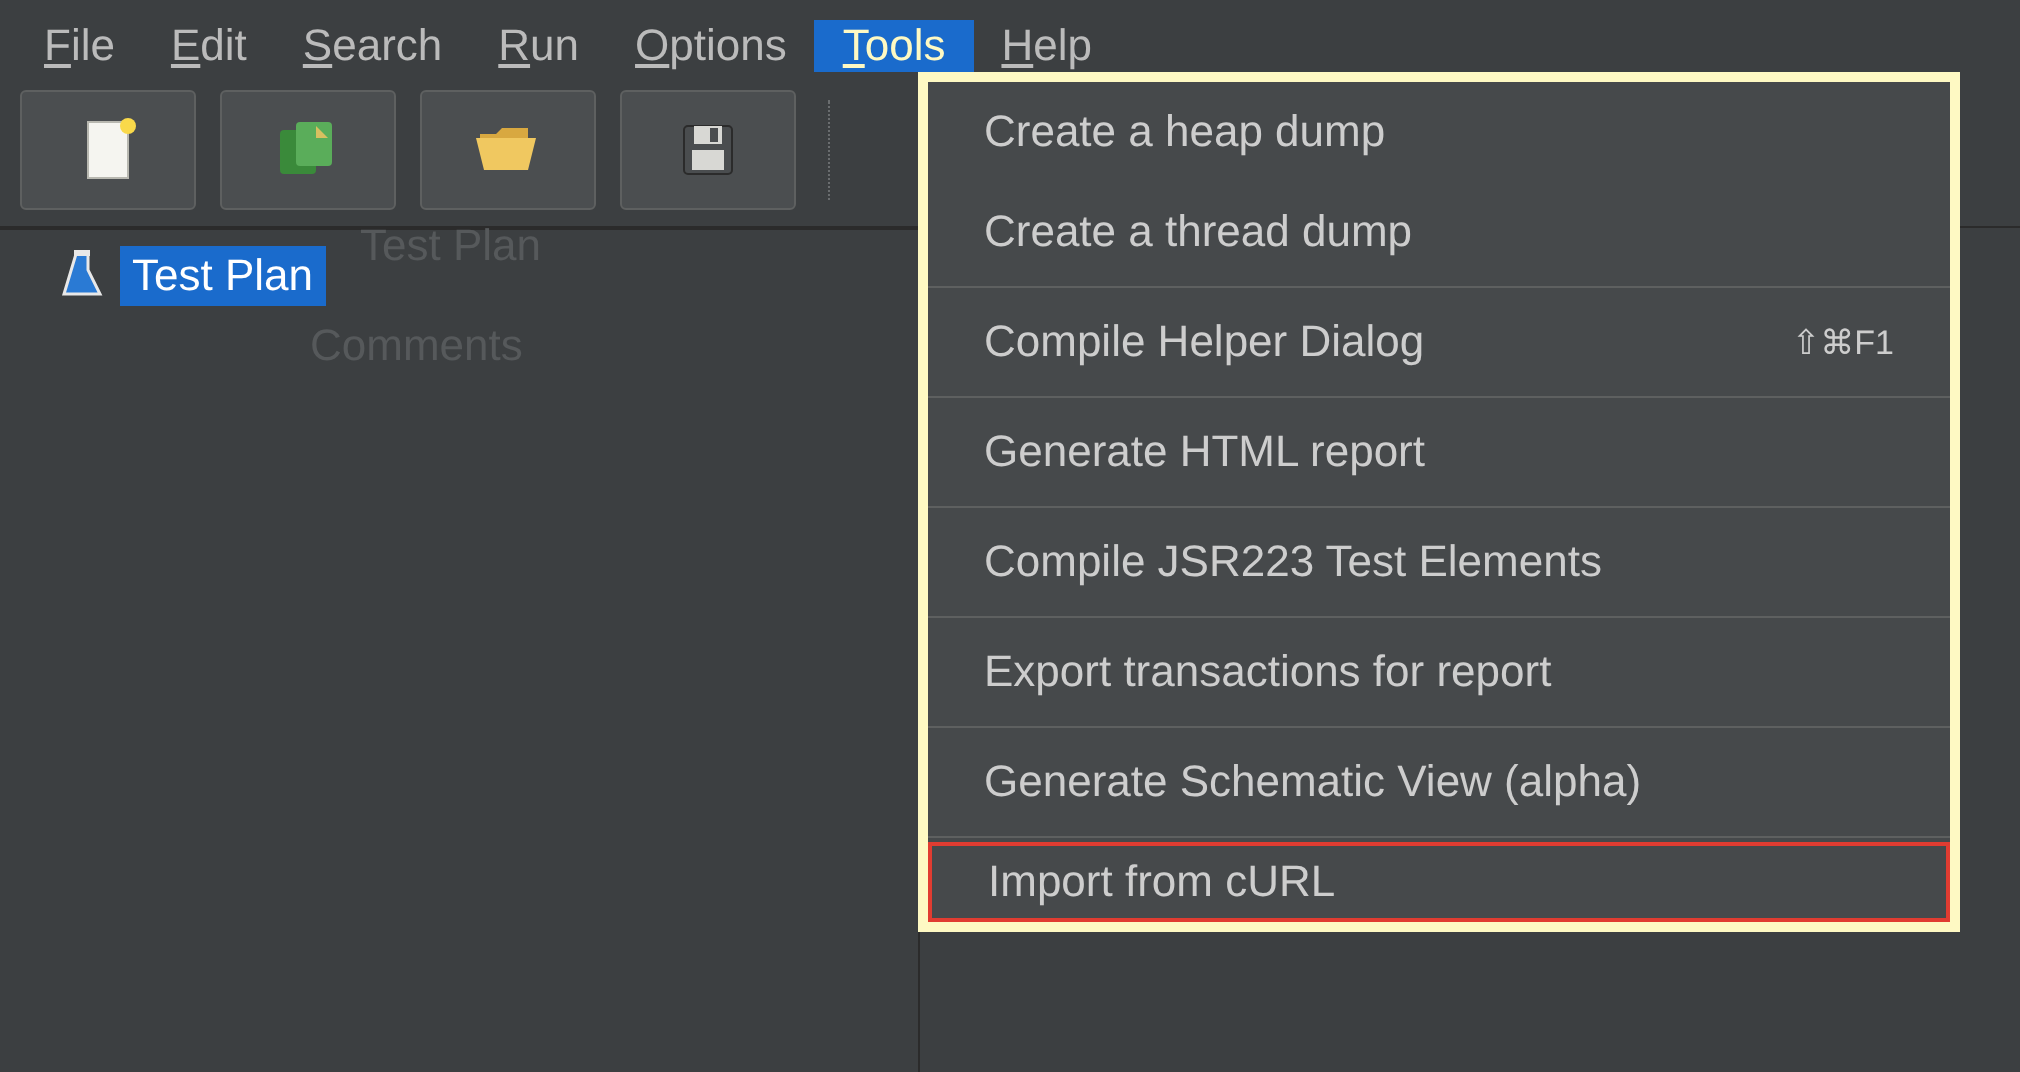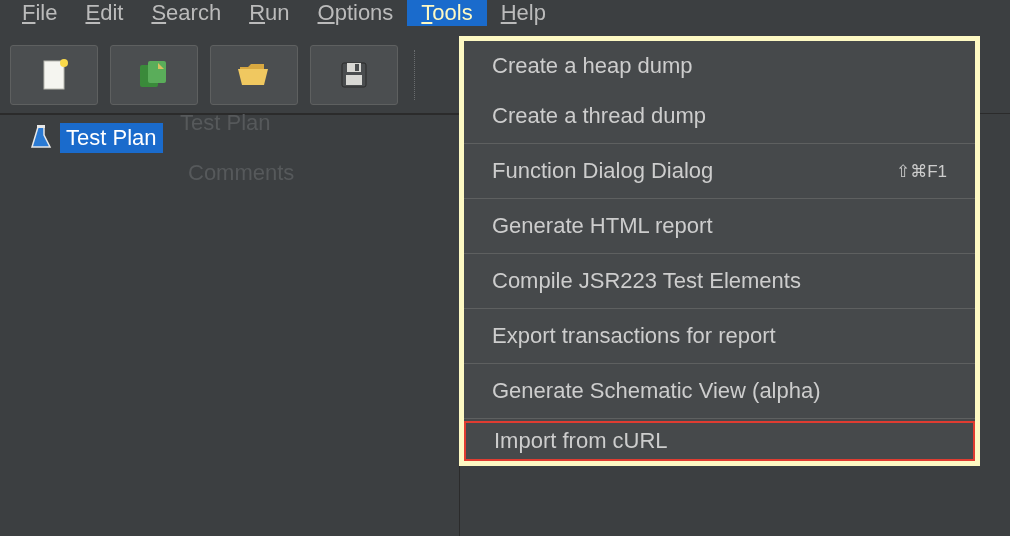--- a/index.html
+++ b/index.html
@@ -15,21 +15,21 @@
       background: #3c3f41;
       color: #bbbbbb;
       overflow: hidden;
       position: relative;
     }
     .menubar {
       display: flex;
       height: 36px;
       background: #3c3f41;
       padding: 0 8px;
-      align-items: flex-start;
+      align-items: flex-end;
     }
     .menu-item {
       display: flex;
       align-items: center;
       padding: 0 14px;
       font-size: 22px;
       color: #bbbbbb;
       cursor: pointer;
     }
     .menu-item .underline {
@@ -205,34 +205,34 @@
     <div class="tree-node">
       <svg class="flask-icon" viewBox="0 0 22 26">
         <path d="M 8 2 L 14 2 L 14 10 L 20 22 L 2 22 Z" fill="#2a7ad4" stroke="#e8e8e8" stroke-width="1.5"></path>
         <rect x="7" y="0" width="8" height="3" fill="#e8e8e8"></rect>
       </svg>
       <span class="tree-node-label">Test Plan</span>
     </div>
   </div>
   <div class="right-panel">
     <div class="hidden-bg-text" style="top:110px; left:180px;">Test Plan</div>
-    <div class="hidden-bg-text" style="top:160px; left:188px;">Comments</div>
+    <div class="hidden-bg-text" style="top:160px; left:155px;">Comments</div>
   </div>
 </div>
 
 <div class="dropdown-menu">
   <div class="dropdown-item">
     <span>Create a heap dump</span>
   </div>
   <div class="dropdown-item">
     <span>Create a thread dump</span>
   </div>
   <div class="dropdown-separator"></div>
   <div class="dropdown-item">
-    <span>Function Dialog Dialog</span>
+    <span>Compile Helper Dialog</span>
     <span class="shortcut">⇧⌘F1</span>
   </div>
   <div class="dropdown-separator"></div>
   <div class="dropdown-item">
     <span>Generate HTML report</span>
   </div>
   <div class="dropdown-separator"></div>
   <div class="dropdown-item">
     <span>Compile JSR223 Test Elements</span>
   </div>

